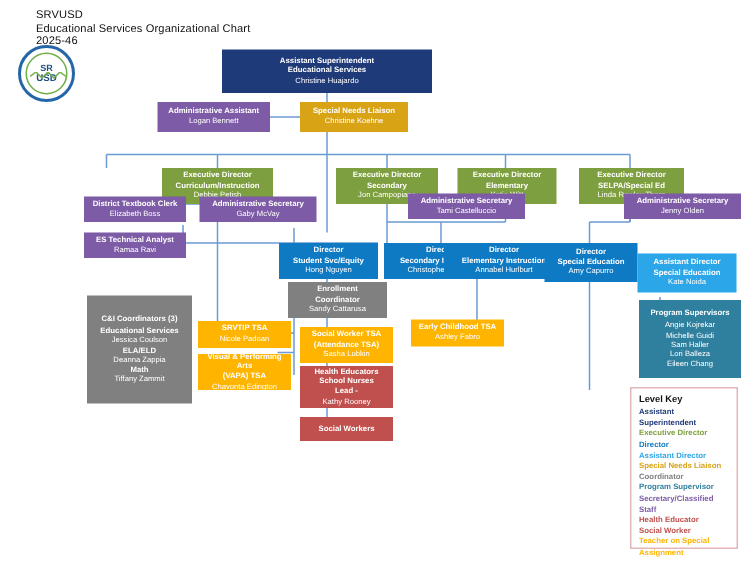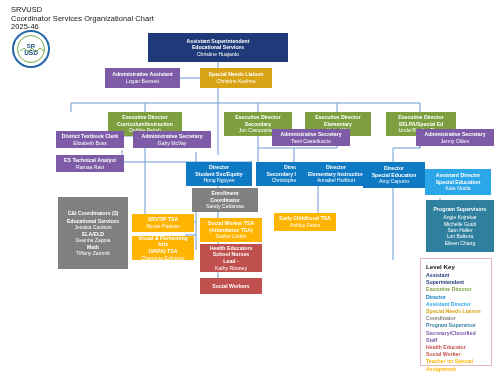--- a/index.html
+++ b/index.html
@@ -1,19 +1,19 @@
 <!DOCTYPE html>
 <html><head>
 <meta charset="utf-8">
 <style>
   html,body{margin:0;padding:0;background:#ffffff;}
   body{width:500px;height:384px;position:relative;overflow:hidden;
        font-family:"Liberation Sans","DejaVu Sans",sans-serif;color:#222;}
   #chart{position:absolute;left:0;top:0;width:500px;height:384px;}
-  .hdr{position:absolute;left:11px;top:6px;font-size:7.4px;line-height:8.6px;color:#111;letter-spacing:.1px;}
+  .hdr{position:absolute;left:24px;top:6px;font-size:7.4px;line-height:8.6px;color:#111;letter-spacing:.1px;}
   .hdr div{white-space:nowrap;}
   .logo{position:absolute;left:12px;top:30px;width:38px;height:38px;border-radius:50%;
         background:#ffffff;border:2px solid #2566a8;box-sizing:border-box;
         display:flex;flex-direction:column;align-items:center;justify-content:center;}
   .logo .l1{font-size:6px;font-weight:bold;color:#1f4f86;line-height:6px;}
   .logo .l2{font-size:6.5px;font-weight:bold;color:#1f4f86;line-height:7px;}
   .logo .ring{position:absolute;left:3px;top:3px;right:3px;bottom:3px;border-radius:50%;border:1px solid #6fae46;}
   .logo .wave{position:absolute;left:6px;top:16px;width:26px;height:5px;}
   svg.lines{position:absolute;left:0;top:0;width:500px;height:384px;pointer-events:none;}
   .box{position:absolute;box-sizing:border-box;display:flex;flex-direction:column;
@@ -50,21 +50,21 @@
   .multi{line-height:6.4px;}
   .sp{height:2px;}
 </style>
 </head>
 <body>
 
 <div id="chart">
 
   <div class="hdr">
     <div>SRVUSD</div>
-    <div>Coordinator Services Organizational Chart</div>
+    <div>Educational Services Organizational Chart</div>
     <div>2025-46</div>
   </div>
 
   <div class="logo">
     <div class="ring"></div>
     <div class="l1">SR</div>
     <svg class="wave" viewBox="0 0 26 5">
       <path d="M0,3 L4,0 L8,4 L12,0 L16,4 L20,0 L24,3" stroke="#6fae46" fill="none" stroke-width="1"></path>
     </svg>
     <div class="l2">USD</div>

